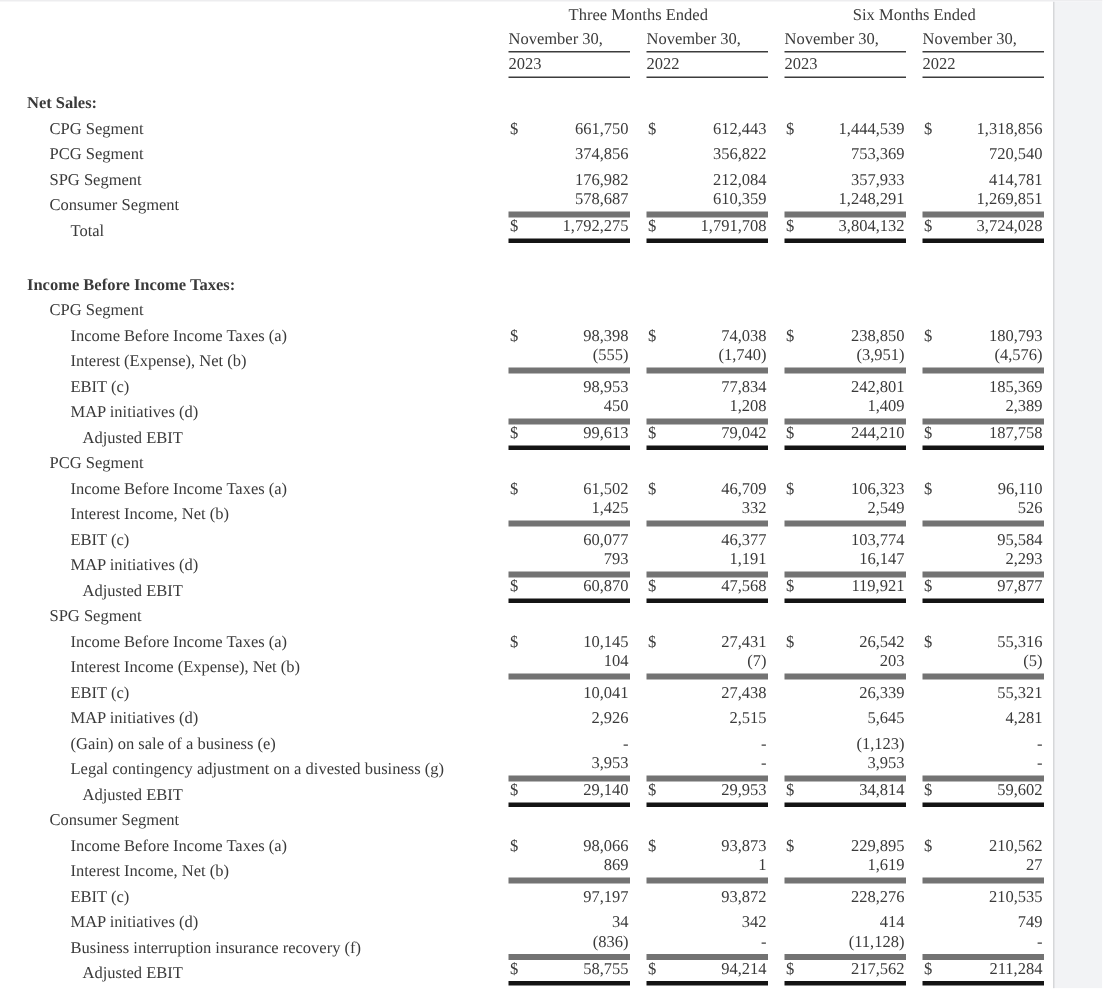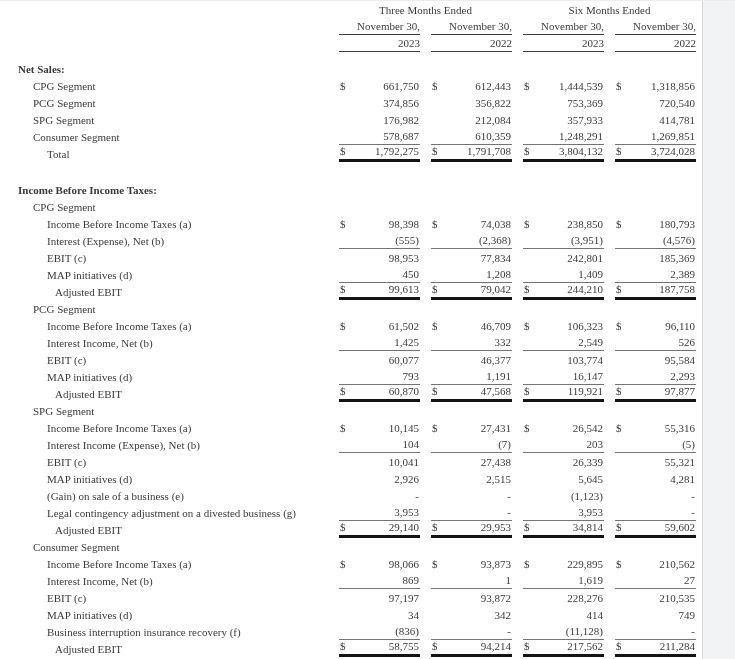--- a/index.html
+++ b/index.html
@@ -35,29 +35,29 @@
   .ind-2 { padding-left:29px; }
   .ind-3 { padding-left:37px;margin-top:16px; }
   .cg {
     width:81px; margin-left:11px;
     display:flex; align-items:flex-end;
     padding:0 1px 2px 1px;
     white-space:nowrap;
   }
   .cg .d { flex:0 0 auto; }
   .cg .v { margin-left:auto; text-align:right; }
-  .cg.rule-thin  { border-bottom:1px solid #737373; }
+  .cg.rule-thin  { border-bottom:4px solid #737373; }
   .cg.rule-thick { border-bottom:3px solid #141414; }
   .grp-cell {
     width:173px; margin-left:11px;
     text-align:center; white-space:nowrap;
   }
   .hc {
     width:81px; margin-left:11px;
-    text-align:right; white-space:nowrap;
+    text-align:left; white-space:nowrap;
     border-bottom:1px solid #3c3c3c;
     padding-bottom:2px;
   }
   .section-gap { height:19px; }
 </style>
 </head>
 <body>
 
 <div class="screen">
   <div class="content">
@@ -195,21 +195,21 @@
             <div class="d">$</div>
             <div class="v">180,793</div>
           </div>
         </div>
         <div class="row">
           <div class="lbl ind-2">Interest (Expense), Net (b)</div>
           <div class="cg rule-thin">
             <div class="v">(555)</div>
           </div>
           <div class="cg rule-thin">
-            <div class="v">(2,368)</div>
+            <div class="v">(1,740)</div>
           </div>
           <div class="cg rule-thin">
             <div class="v">(3,951)</div>
           </div>
           <div class="cg rule-thin">
             <div class="v">(4,576)</div>
           </div>
         </div>
         <div class="row">
           <div class="lbl ind-2">EBIT (c)</div>

